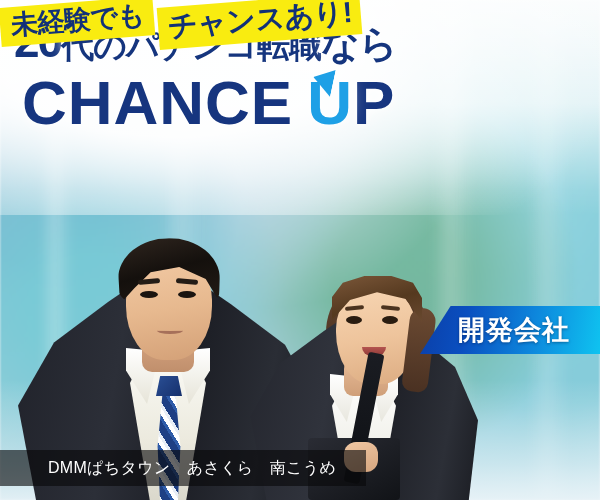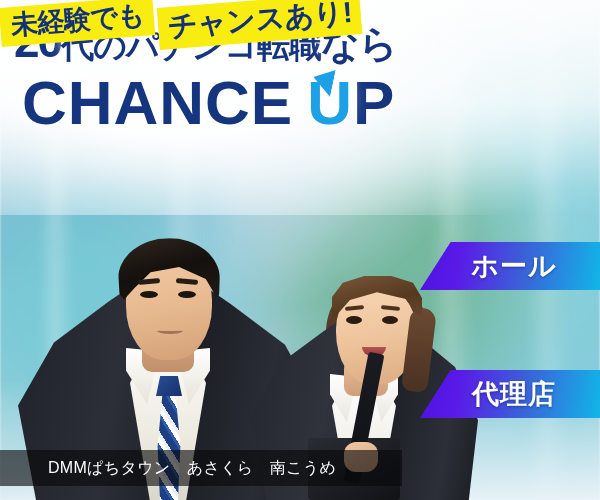--- a/index.html
+++ b/index.html
@@ -273,21 +273,21 @@
 
   #cat0 { top:178px; }
   #cat1 { top:242px; }
   #cat2 { top:306px; }
   #cat3 { top:370px; }
   #cat4 { top:434px; }
 
   
   .caption {
     position:absolute; left:0; top:450px;
-    width:402px; height:36px;
+    width:366px; height:36px;
     background:rgba(8,8,10,.62);
     display:flex; align-items:center;
   }
   .caption span {
     color:#ffffff; font-size:16px; font-weight:400;
     letter-spacing:.3px; margin-left:48px; white-space:nowrap;
   }
 </style>
 </head>
 <body>
@@ -344,24 +344,21 @@
 
   <div class="logo">
     <span class="chance">CHANCE</span><span class="up-wrap"><span class="u">U</span><span class="arrow"></span><span class="p">P</span></span>
   </div>
 
   <div class="badge">
     <div class="badge-line" id="badge1">未経験でも</div>
     <div class="badge-line" id="badge2">チャンスあり!</div>
   </div>
 
-  <div class="cat-bar cb-purple" id="cat1">
-      <span>ホール</span>
-    </div>
-  <div class="cat-bar cb-purple" id="cat3">
-      <span>代理店</span>
+  <div class="cat-bar cb-blue" id="cat2">
+      <span>開発会社</span>
     </div>
 
   <div class="caption">
     <span>DMMぱちタウン　あさくら　南こうめ</span>
   </div>
 
 </div>
 
 </body></html>

